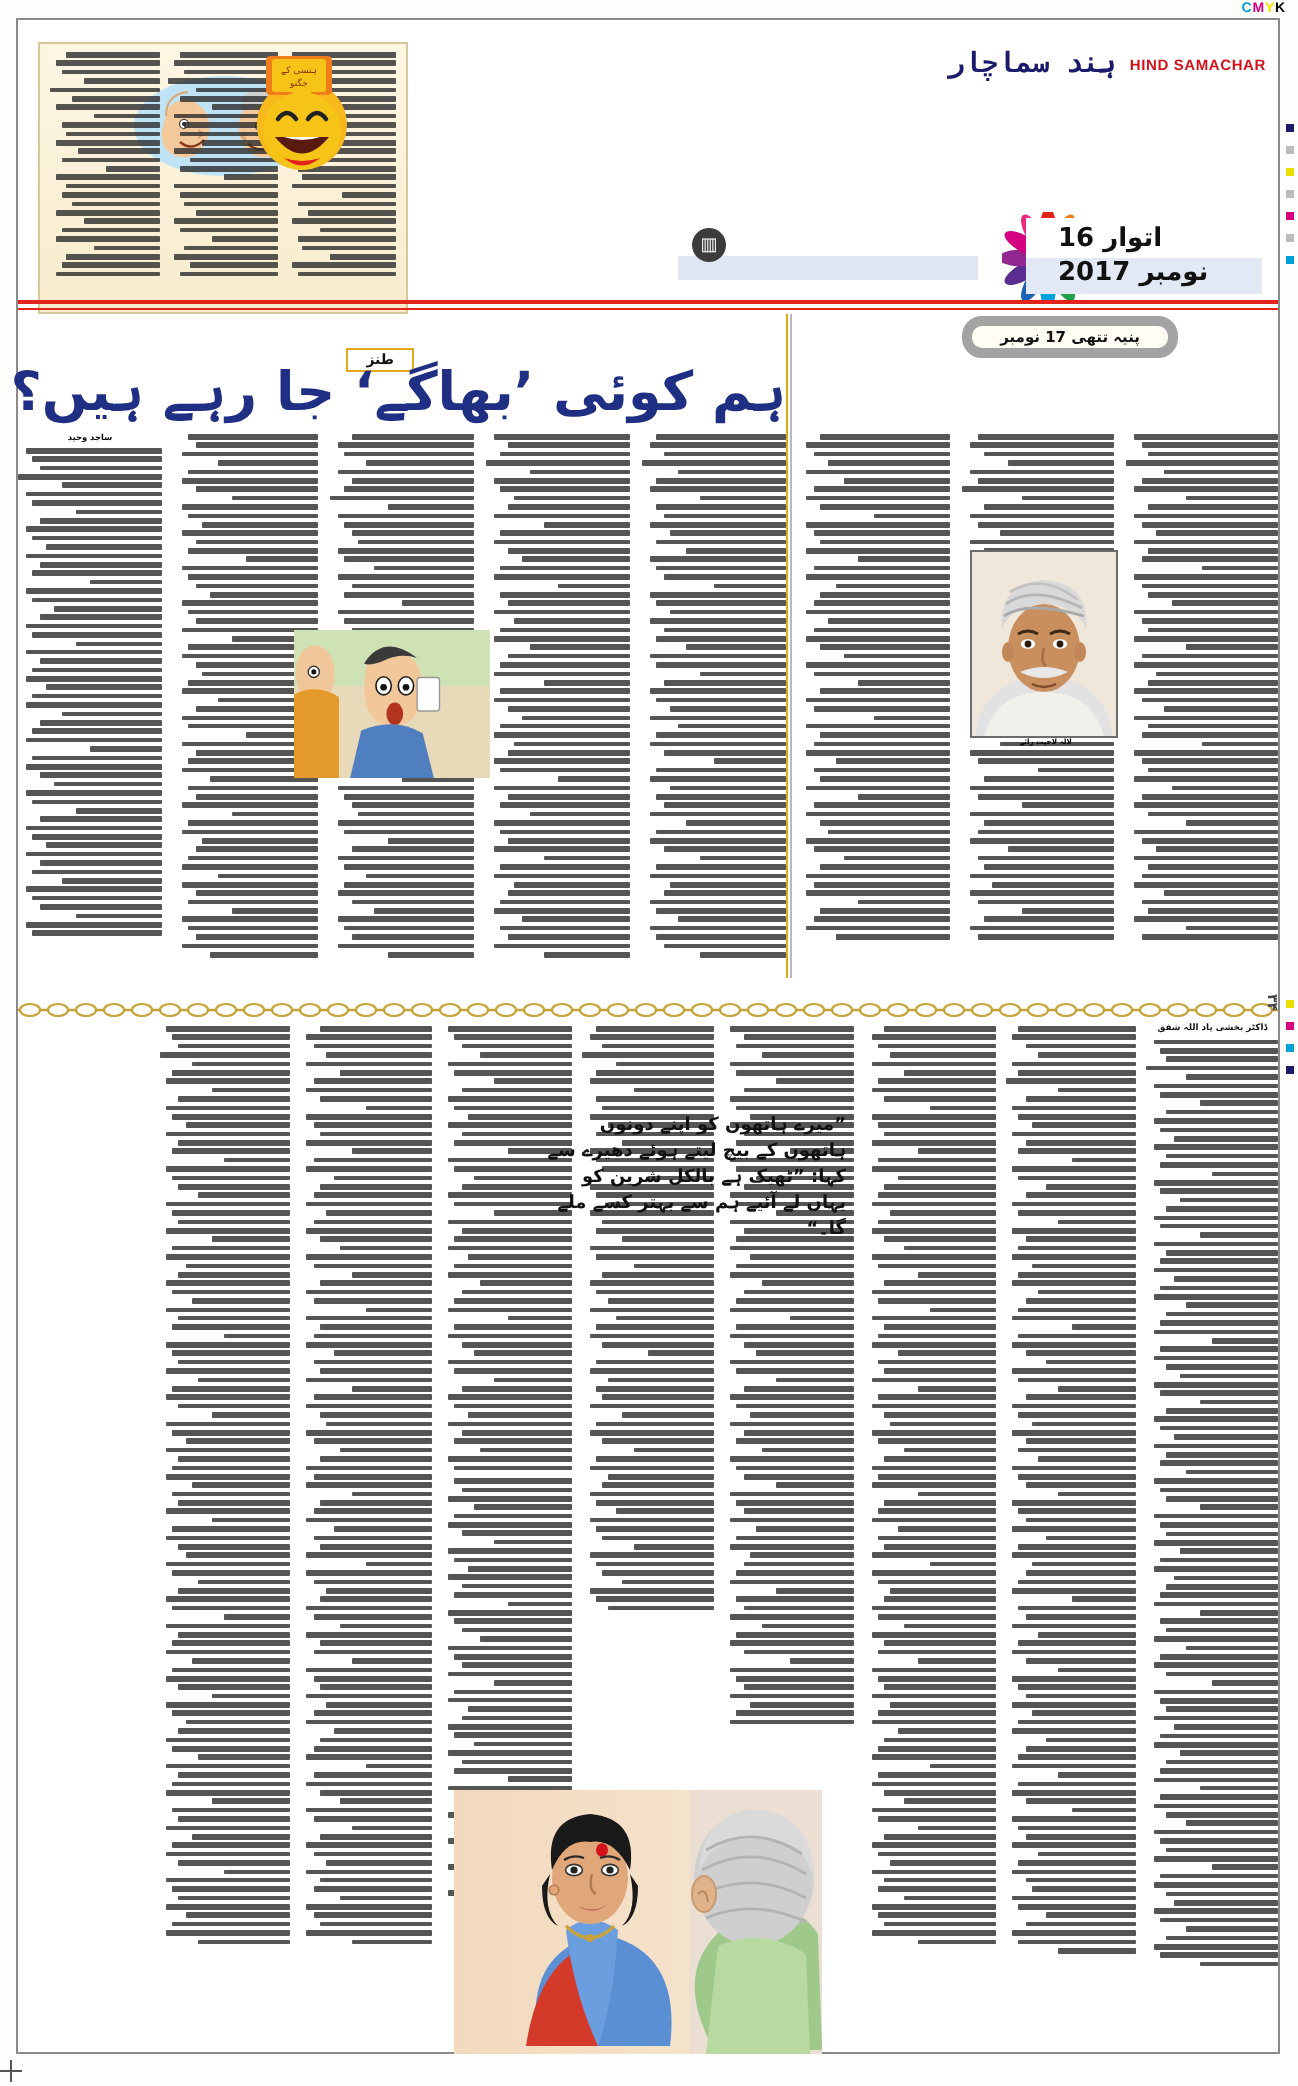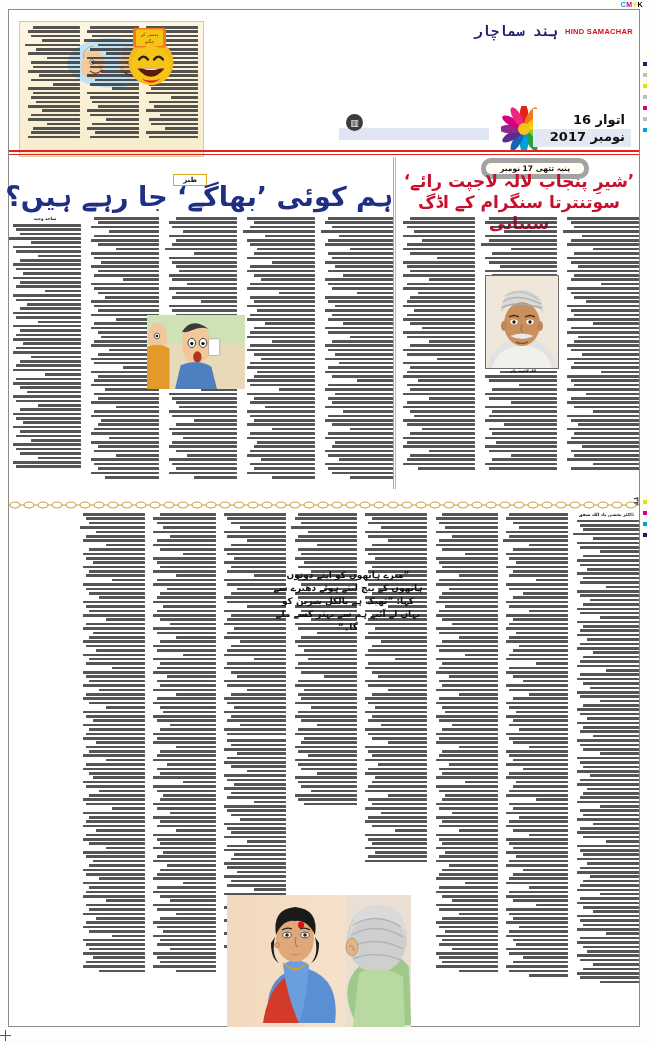--- a/index.html
+++ b/index.html
@@ -74,24 +74,24 @@
       6px 6px 0 #e2231a, -6px 6px 0 #e2231a,
       6px -6px 0 #e2231a, -6px -6px 0 #e2231a;
     white-space:nowrap;
     letter-spacing:2px;
   }
   .flower{
     position:absolute;right:92px;top:96px;width:46px;height:46px;
   }
   .dateblock{
     position:absolute;right:8px;top:99px;
-    width:86px;text-align:right;
+    width:86px;text-align:left;
     font-size:13px;font-weight:bold;color:#111;line-height:17px;
     background:linear-gradient(#fff 0 52%, #e3e8f5 52% 100%);
-    padding:2px 6px;
+    padding:2px 16px;
   }
   .dateblock .d1{display:block;}
   .dateblock .d2{display:block;}
   .jhandi{
     position:absolute;right:276px;top:104px;
     width:17px;height:17px;border-radius:50%;
     background:#3c3c3c;color:#fff;font-size:9px;
     display:flex;align-items:center;justify-content:center;
   }
   .blueband{
@@ -207,22 +207,22 @@
   
   .lower{
     position:absolute;left:9px;top:513px;width:630px;height:514px;
   }
   .head-neel{
     position:absolute;right:216px;top:18px;width:150px;
     text-align:center;direction:rtl;
     font-size:29px;line-height:33px;font-weight:bold;color:#c8102e;
   }
   .neel-quote{
-    position:absolute;right:216px;top:56px;width:150px;
-    direction:rtl;text-align:center;
+    position:absolute;right:216px;top:44px;width:150px;
+    direction:rtl;
     font-size:9px;line-height:13px;font-weight:bold;color:#111;
   }
   .lower-cols{
     position:absolute;right:0;top:0;width:630px;height:514px;
     direction:rtl;column-count:9;column-gap:5px;
     font-size:3.1px;line-height:4.3px;text-align:justify;color:#111;
   }
   .lower-cols p{margin:0 0 2.4px 0;}
   .lower-byline{
     font-size:4.4px;font-weight:bold;text-align:center;margin:0 0 3px 0;
@@ -777,24 +777,20 @@
         <ellipse cx="72" cy="60" rx="6" ry="8" fill="#b2331e"></ellipse>
         <path d="M48 72 q24 -10 44 2 l8 32 l-60 0 z" fill="#4f7fbf"></path>
         <rect x="88" y="34" width="16" height="24" rx="2" fill="#fff" stroke="#999" stroke-width="1"></rect>
         <path d="M98 56 q10 6 18 -2 l6 52 l-28 0 z" fill="#f2c79a" opacity="0"></path>
         <path d="M96 44 q18 -6 30 6 l6 56 l-44 0 z" fill="#d7d7d7" opacity="0"></path>
       </svg>
     </div>
 
     <div class="art-lajpat">
       <div class="pill-date">پنیہ تتھی 17 نومبر</div>
-      <div class="head-red">
-        <span>’شیرِ پنجاب لالہ لاجپت رائے‘</span><br>
-        <span>سوتنترتا سنگرام کے اڈگ سینانی</span>
-      </div>
 
       <div class="lajpat-cols">
         <div class="colbox">
             <span class="tl w95"></span>
             <span class="tl w90"></span>
             <span class="tl w85"></span>
             <span class="tl w100"></span>
             <span class="tl w75"></span>
             <span class="tl w90"></span>
             <span class="tl w95"></span>

